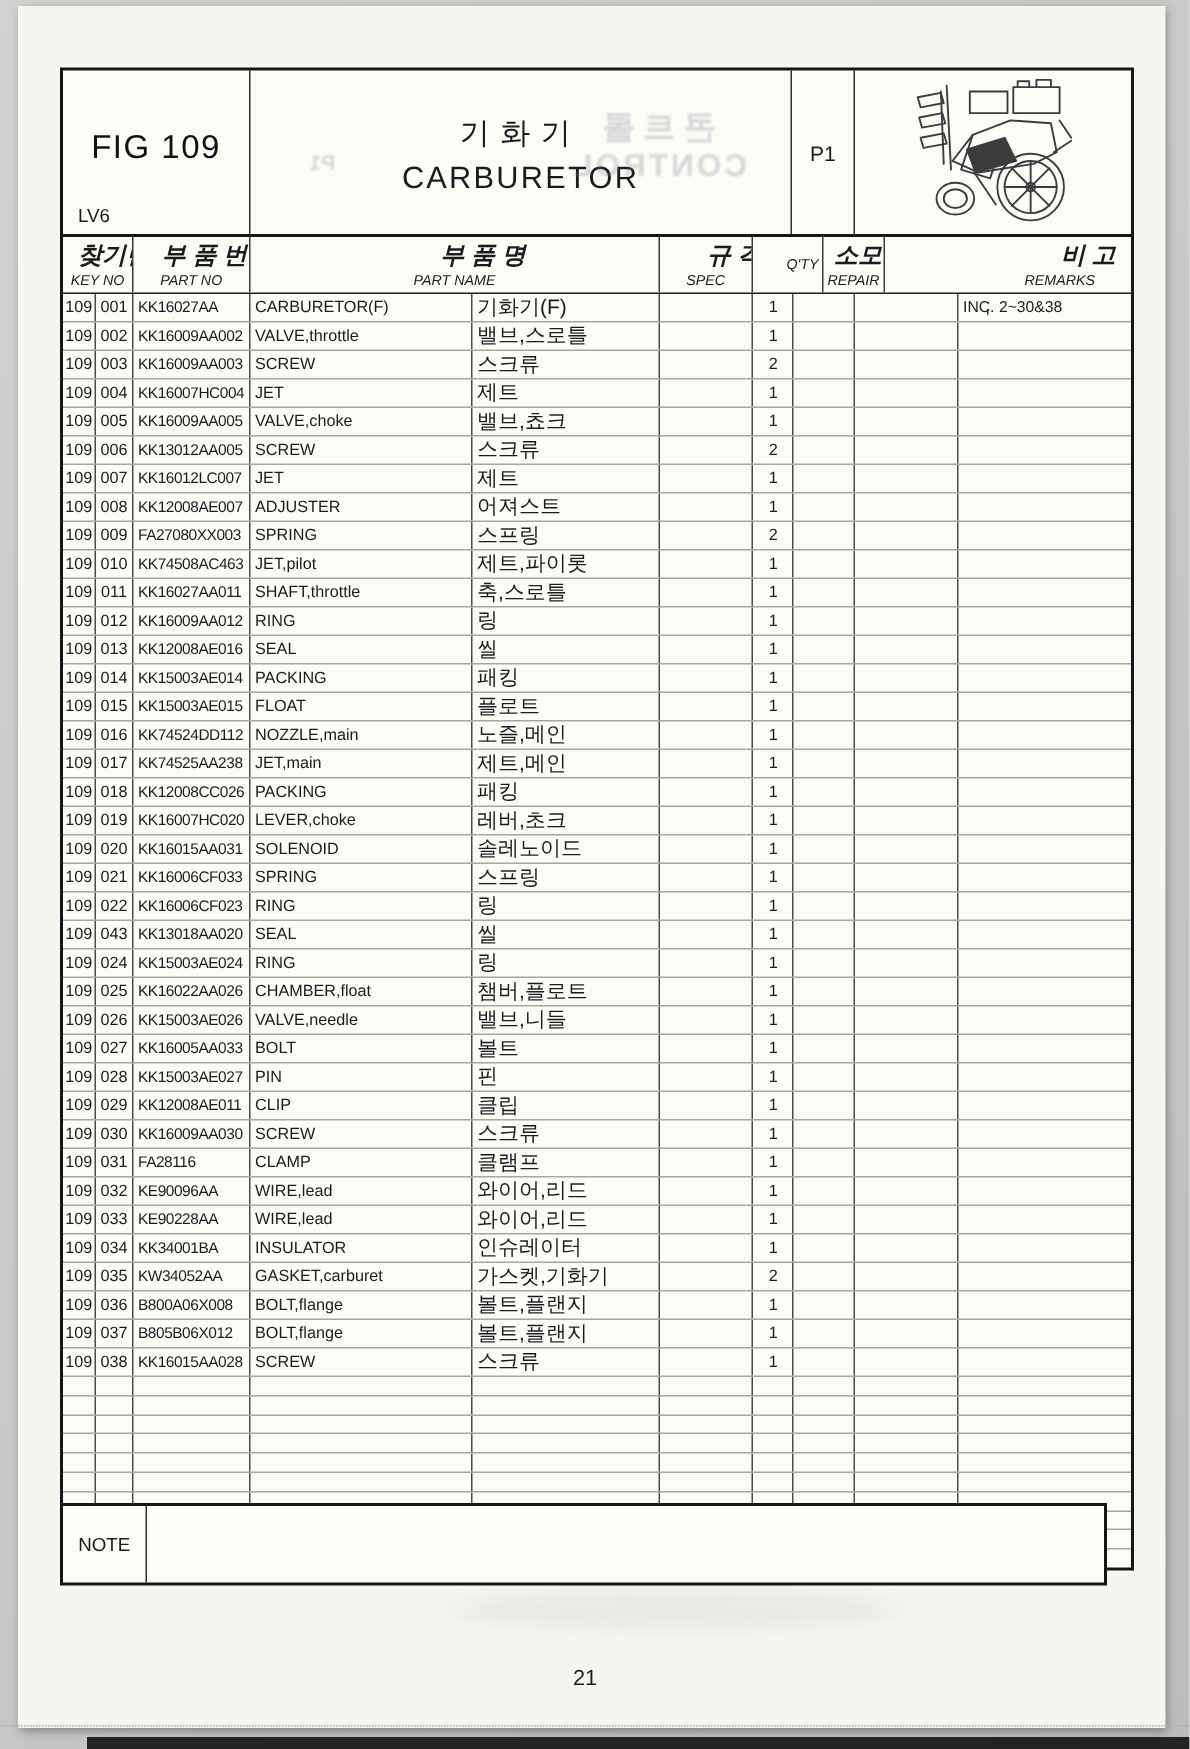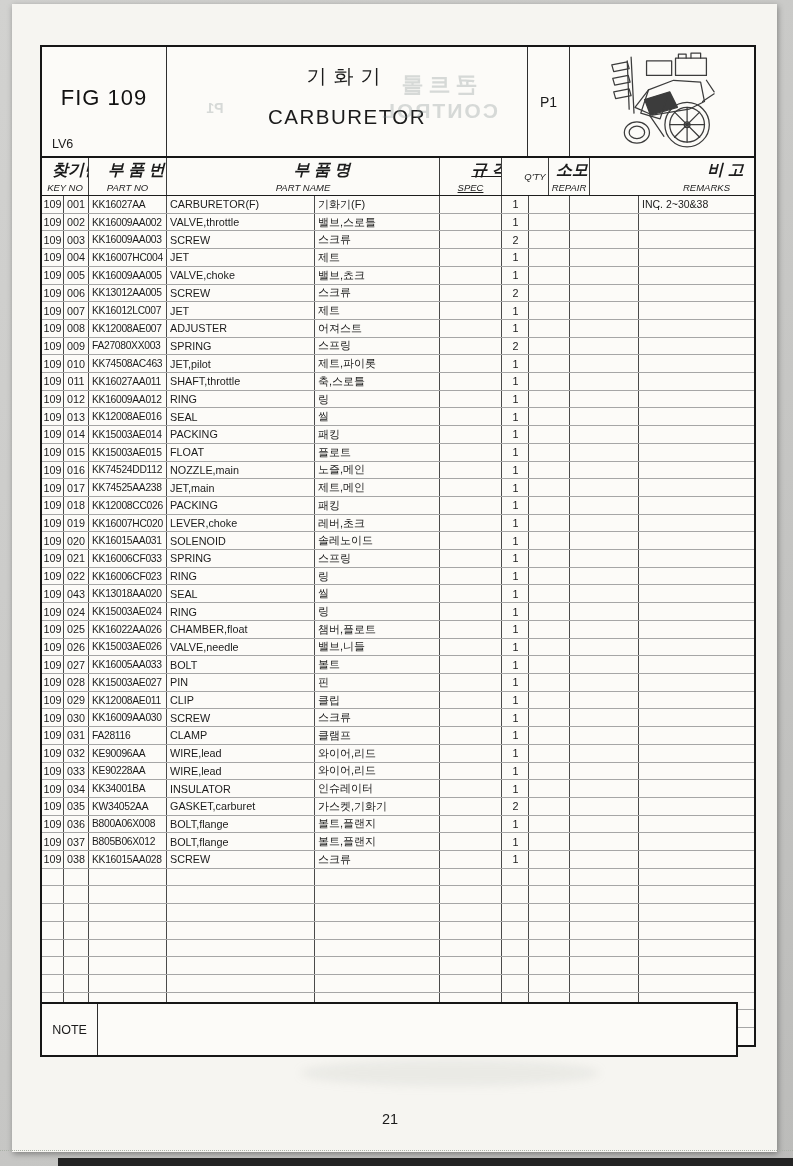--- a/index.html
+++ b/index.html
@@ -29,50 +29,50 @@
   .ptable{
     position:absolute;left:40px;top:45px;width:716px;height:1002px;
     border:2px solid #161616;box-sizing:border-box;background:#fcfbf8;
     display:flex;flex-direction:column;z-index:2;
   }
   .head-band{height:111px;display:flex;border-bottom:2px solid #161616;box-sizing:border-box;flex:none;}
   .hcell{border-right:1.2px solid #2e2e2e;box-sizing:border-box;position:relative;}
   .fig-cell{width:125px;}
   .fig-label{margin-top:38px;text-align:center;font-size:22px;letter-spacing:1px;color:#111;}
   .model-label{position:absolute;left:10px;bottom:5px;font-size:12.5px;}
-  .title-cell{width:361px;display:flex;flex-direction:column;align-items:center;padding-top:16px;gap:15px;}
+  .title-cell{width:361px;display:flex;flex-direction:column;align-items:center;padding-top:28px;gap:5px;}
   .title-kr{font-size:20px;letter-spacing:7px;}
   .title-en{font-size:20.5px;letter-spacing:1.5px;}
   .p1-cell{width:42px;display:flex;align-items:center;justify-content:center;font-size:14px;}
   .month-cell{width:68px;display:flex;flex-direction:column;}
   .m-top{height:56px;border-bottom:1.2px solid #2e2e2e;box-sizing:border-box;display:flex;flex-direction:column;align-items:center;justify-content:center;gap:3px;}
   .m-kr{font-size:12.5px;}
   .m-en{font-size:10px;}
   .m-bot{flex:1;display:flex;align-items:center;justify-content:center;font-size:12px;}
   .draw-cell{flex:1;border-right:none;display:flex;align-items:center;justify-content:center;}
   .draw-cell svg{width:112px;height:102px;}
 
   .col-head{height:38px;display:flex;border-bottom:1.6px solid #1d1d1d;box-sizing:border-box;flex:none;}
   .ch{border-right:1px solid #3c3c3c;box-sizing:border-box;display:flex;flex-direction:column;align-items:center;justify-content:space-evenly;padding:2px 0;overflow:hidden;}
   .ch .kr{font-size:16px;font-weight:bold;font-style:italic;white-space:nowrap;padding-left:38px;}
   .ch .en{font-size:9.5px;font-style:italic;white-space:nowrap;}
-  .ch-key{width:47px;}.ch-pno{width:78px;}.ch-pname{width:273px;}.ch-spec{width:62px;text-decoration:underline;}
+  .ch-key{width:47px;}.ch-pno{width:78px;}.ch-pname{width:273px;}.ch-spec{width:62px;}
   .ch-qty{width:27px;justify-content:center;margin-left:20px;}.ch-rep{width:41px;}.ch-ser{width:69px;margin-top:48px;}
   .ch-rem{flex:1;border-right:none;}
 
   .tbody{flex:1;display:flex;flex-direction:column;}
   .trow{flex:1;display:flex;border-bottom:1px solid #a6a6a6;box-sizing:border-box;}
   .trow:last-child{border-bottom:none;}
   .c{border-right:1px solid #4a4a4a;box-sizing:border-box;display:flex;align-items:center;
      font-size:10.8px;white-space:nowrap;overflow:hidden;padding:0 2px 0 3px;}
   .c-key1{width:22px;justify-content:center;padding:0;}
   .c-key2{width:25px;justify-content:center;padding:0;}
   .c-pno{width:78px;font-size:10.3px;letter-spacing:-0.3px;}
   .c-nen{width:148px;}
-  .c-nkr{width:125px;font-size:11px;}
+  .c-nkr{width:125px;font-size:14px;}
   .c-spec{width:62px;}
   .c-qty{width:27px;justify-content:center;}
   .c-rep{width:41px;}
   .c-ser{width:69px;}
   .c-rem{flex:1;border-right:none;font-size:10.5px;}
 
   
   .note-box{
     position:absolute;left:40px;top:1002px;width:698px;height:55px;
     border:2px solid #161616;box-sizing:border-box;background:#fcfbf8;display:flex;z-index:2;

